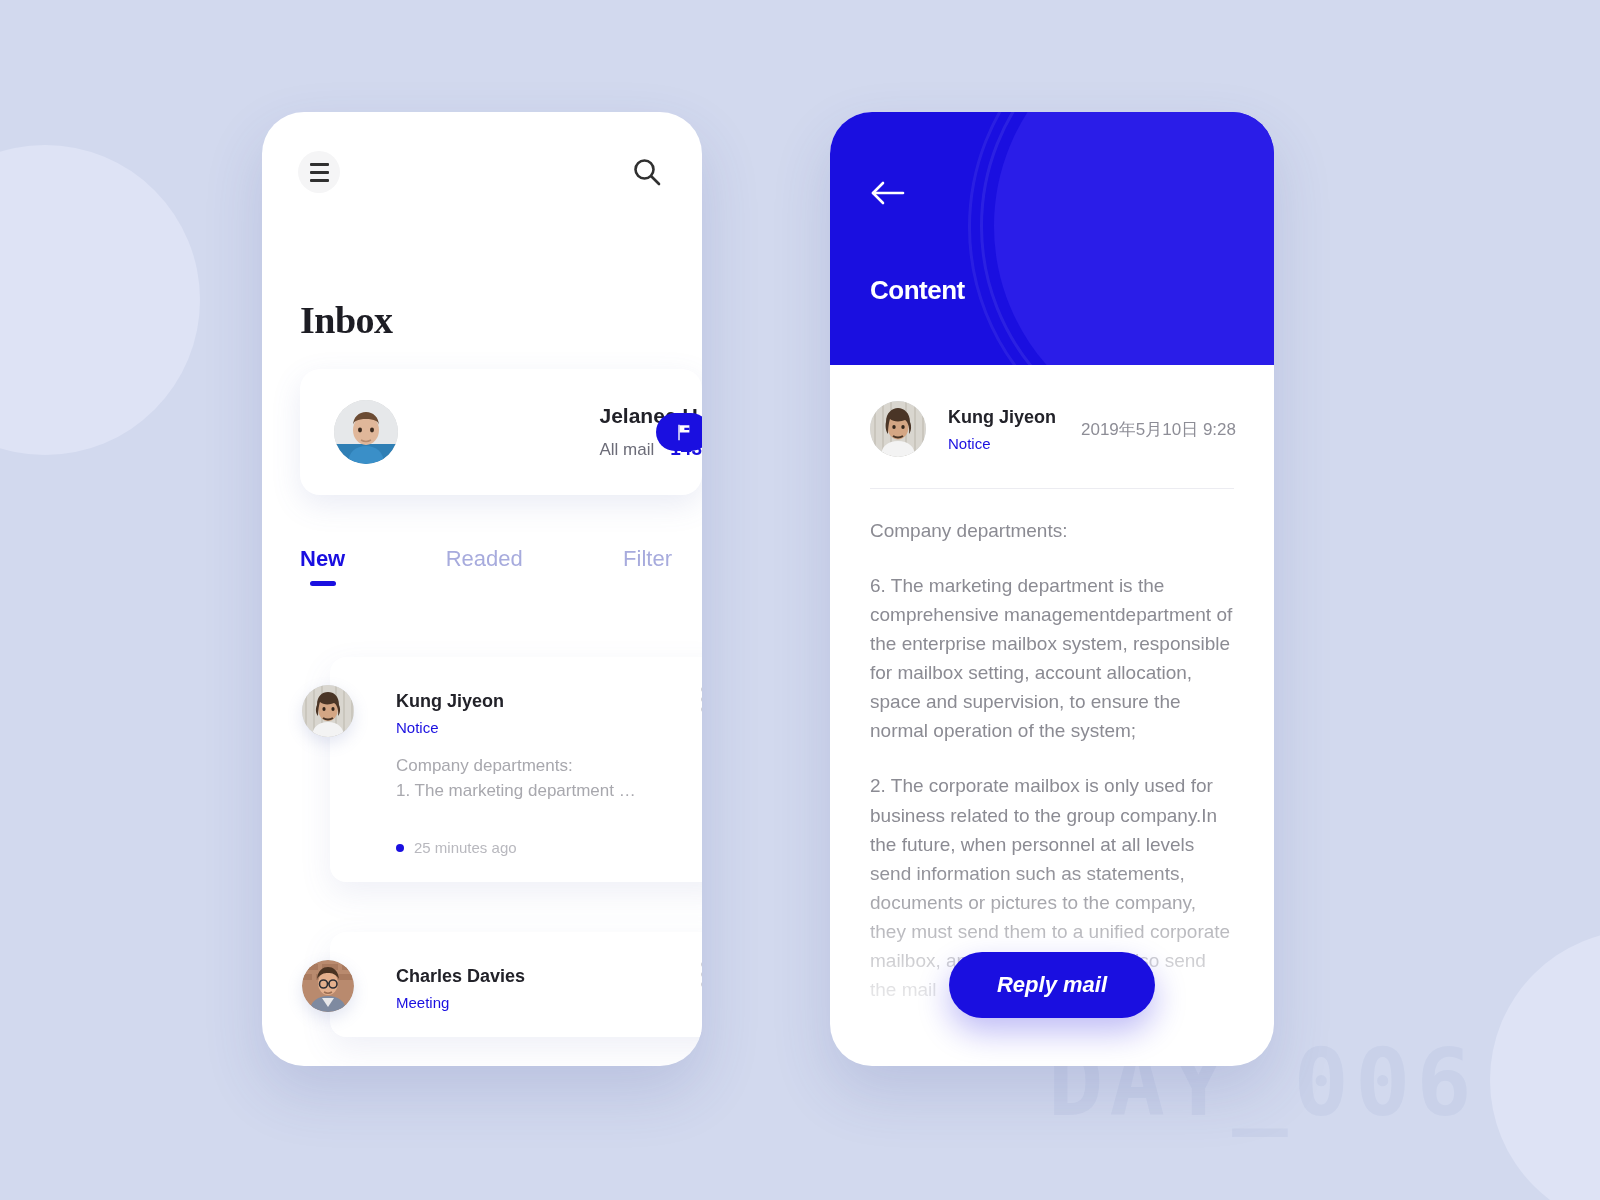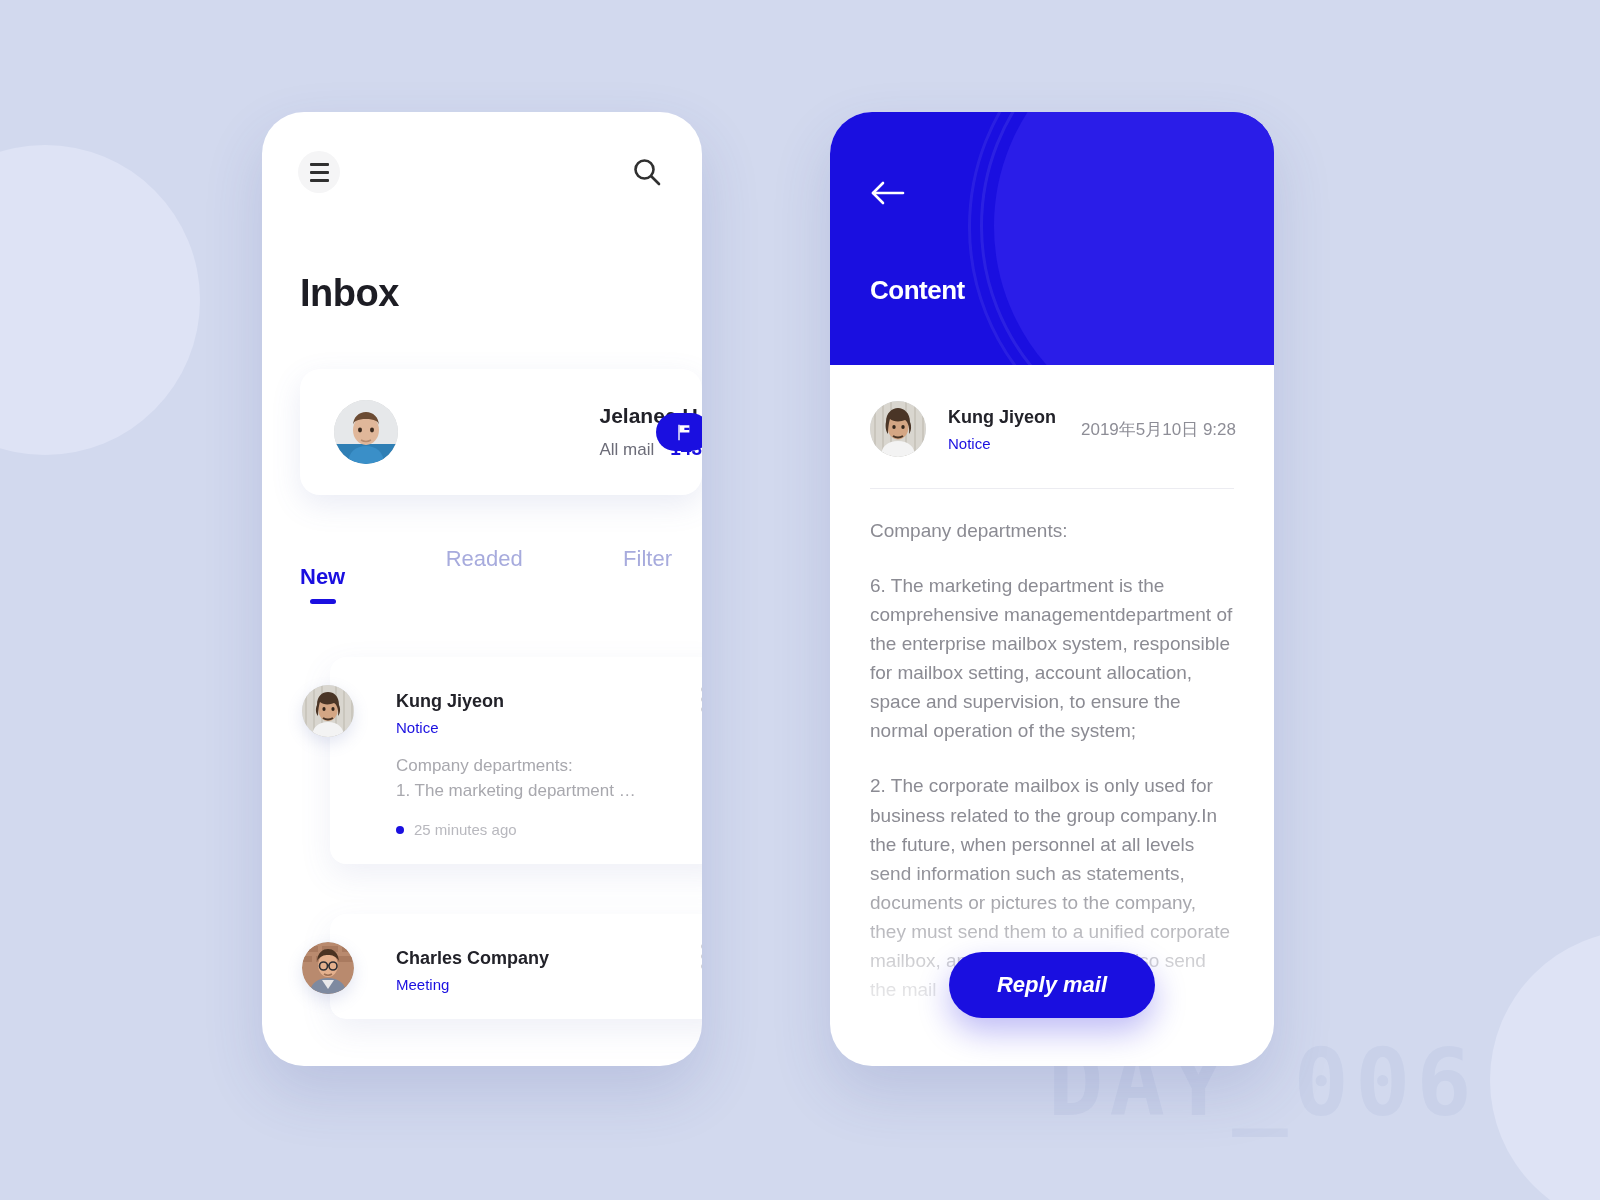--- a/index.html
+++ b/index.html
@@ -79,25 +79,26 @@
     justify-content: center;
     gap: 5px;
     cursor: pointer;
   }
   .menu-btn i { display: block; width: 19px; height: 3px; background: #303030; border-radius: 1px; }
 
   .search-btn { width: 34px; height: 34px; cursor: pointer; }
 
   .page-title {
     position: absolute;
-    left: 38px; top: 160px;
+    left: 38px; top: 186px;
     font-size: 38px;
     font-weight: 700;
     color: #1d1d24;
     letter-spacing: -0.5px;
+    font-family: Liberation Serif, serif;
   }
 
   
   .profile-card {
     position: absolute;
     left: 38px; top: 257px;
     width: 402px; height: 126px;
     background: #fff;
     border-radius: 20px;
     box-shadow: 0 10px 30px rgba(95, 110, 180, .13);
@@ -141,21 +142,21 @@
     display: flex;
     justify-content: space-between;
   }
   .tab {
     font-size: 22px;
     color: #a7abdd;
     cursor: pointer;
     position: relative;
     padding-bottom: 24px;
   }
-  .tab.active { color: #1a0fe0; font-weight: 700; margin-top: 18px; }
+  .tab.active { color: #1a0fe0; font-weight: 700; }
   .tab.active::after {
     content: "";
     position: absolute;
     left: 10px; bottom: 10px;
     width: 26px; height: 5px;
     border-radius: 3px;
     background: #1a0fe0;
   }
 
   
@@ -181,21 +182,21 @@
   }
   .mail-name { font-size: 18px; font-weight: 700; color: #222229; }
   .mail-tag  { margin-top: 7px; font-size: 15px; color: #1a0fe0; font-weight: 500; }
   .mail-preview {
     margin-top: 18px;
     font-size: 17px;
     line-height: 1.45;
     color: #a8a8ae;
   }
   .mail-time {
-    margin-top: 18px;
+    margin-top: 36px;
     font-size: 15px;
     color: #b8b8be;
     display: flex;
     align-items: center;
   }
   .mail-time .dot {
     width: 8px; height: 8px;
     border-radius: 50%;
     background: #1a0fe0;
     margin-right: 10px;
@@ -447,21 +448,21 @@
             </g>
             <path d="M22 32q4 2.5 8 0" stroke="#9c6e52" stroke-width="1.5" fill="none"></path>
           </g>
         </svg>
       </div>
       <div class="kebab">
           <span></span>
           <span></span>
           <span></span>
         </div>
-      <div class="mail-name">Charles Company</div>
+      <div class="mail-name">Charles Davies</div>
       <div class="mail-tag">Meeting</div>
 
     </div>
 
   </div>
 </div>
 
 <div class="phone phone-right">
 
   <div class="blue-header">

